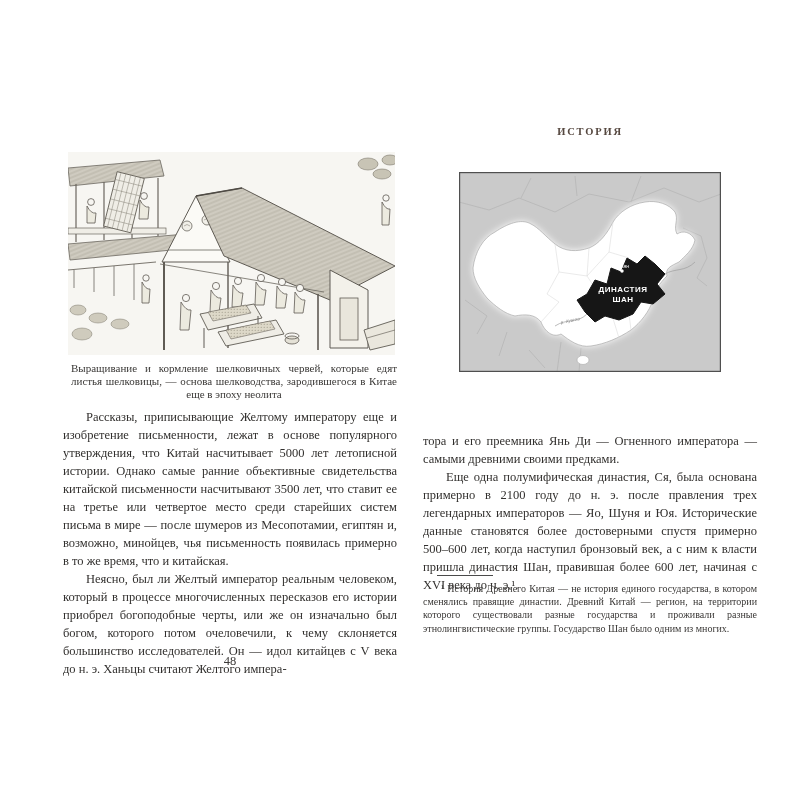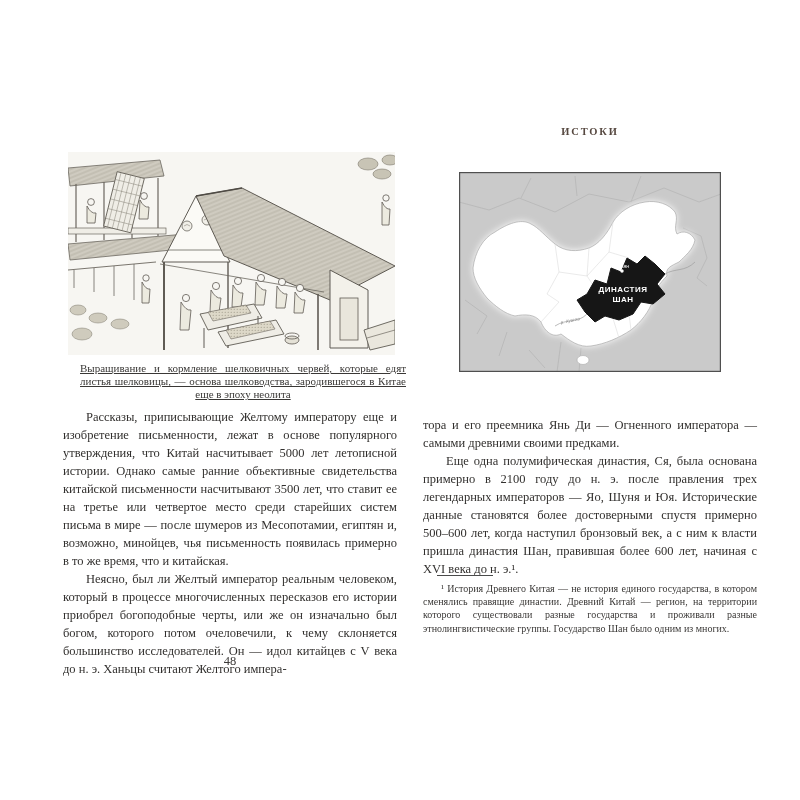--- a/index.html
+++ b/index.html
@@ -14,32 +14,32 @@
   .running-head{
     position:absolute;top:6px;left:0;width:100%;
     text-align:center;font-size:10.5px;font-weight:bold;
     letter-spacing:1.8px;color:#564840;
   }
   .figure{position:absolute;}
   #left-figure{top:32px;left:5px;width:327px;height:203px;}
   #right-figure{top:52px;left:36px;width:262px;height:200px;}
   .figure svg{display:block;width:100%;height:100%;}
   .caption{
-    position:absolute;left:17px;width:326px;
+    position:absolute;left:8px;width:326px;
     font-size:11px;line-height:13.2px;color:#3a3836;
-    text-align:justify;text-align-last:center;text-decoration:underline;
+    text-align:justify;text-align-last:center;
   }
   #left-caption{top:242px;}
   #right-caption{top:246px;}
   .body-text{
     position:absolute;left:0;width:334px;
     font-size:12.5px;line-height:18px;text-align:justify;
   }
   #left-body{top:288px;}
-  #right-body{top:296px;}
+  #right-body{top:312px;}
   .body-text p{margin:0;text-indent:23px;}
   .body-text p.no-indent{text-indent:0;}
   .footnote-rule{
     position:absolute;top:455px;left:14px;width:56px;height:0;
     border-top:1px solid #4a4a4a;
   }
   .footnote{
     position:absolute;top:462px;left:0;width:334px;
     font-size:10px;line-height:13.2px;text-align:justify;color:#3a3836;
   }
@@ -159,21 +159,21 @@
 
   <div class="body-text" id="left-body">
     <p>Рассказы, приписывающие Желтому императору еще и изобретение письменности, лежат в основе популярного утверждения, что Китай насчитывает 5000 лет летописной истории. Однако самые ранние объективные свидетельства китайской письменности насчитывают 3500 лет, что ставит ее на третье или четвертое место среди старейших систем письма в мире — после шумеров из Месопотамии, египтян и, возможно, минойцев, чья письменность появилась примерно в то же время, что и китайская.</p>
     <p>Неясно, был ли Желтый император реальным человеком, который в процессе многочисленных пересказов его истории приобрел богоподобные черты, или же он изначально был богом, которого потом очеловечили, к чему склоняется большинство исследователей. Он — идол китайцев с V века до н. э. Ханьцы считают Желтого импера-</p>
   </div>
 
   <div class="page-number">48</div>
 </div>
 
 <div class="page" id="right-page">
-  <div class="running-head">ИСТОКИ</div>
+  <div class="running-head">ИСТОРИЯ</div>
 
   <div class="figure" id="right-figure">
     <svg viewBox="0 0 262 200">
       <defs>
         <filter id="soft" x="-20%" y="-20%" width="140%" height="140%">
           <feGaussianBlur stdDeviation="3.5"></feGaussianBlur>
         </filter>
       </defs>
       <rect x="0" y="0" width="262" height="200" fill="#cacaca"></rect>
 

